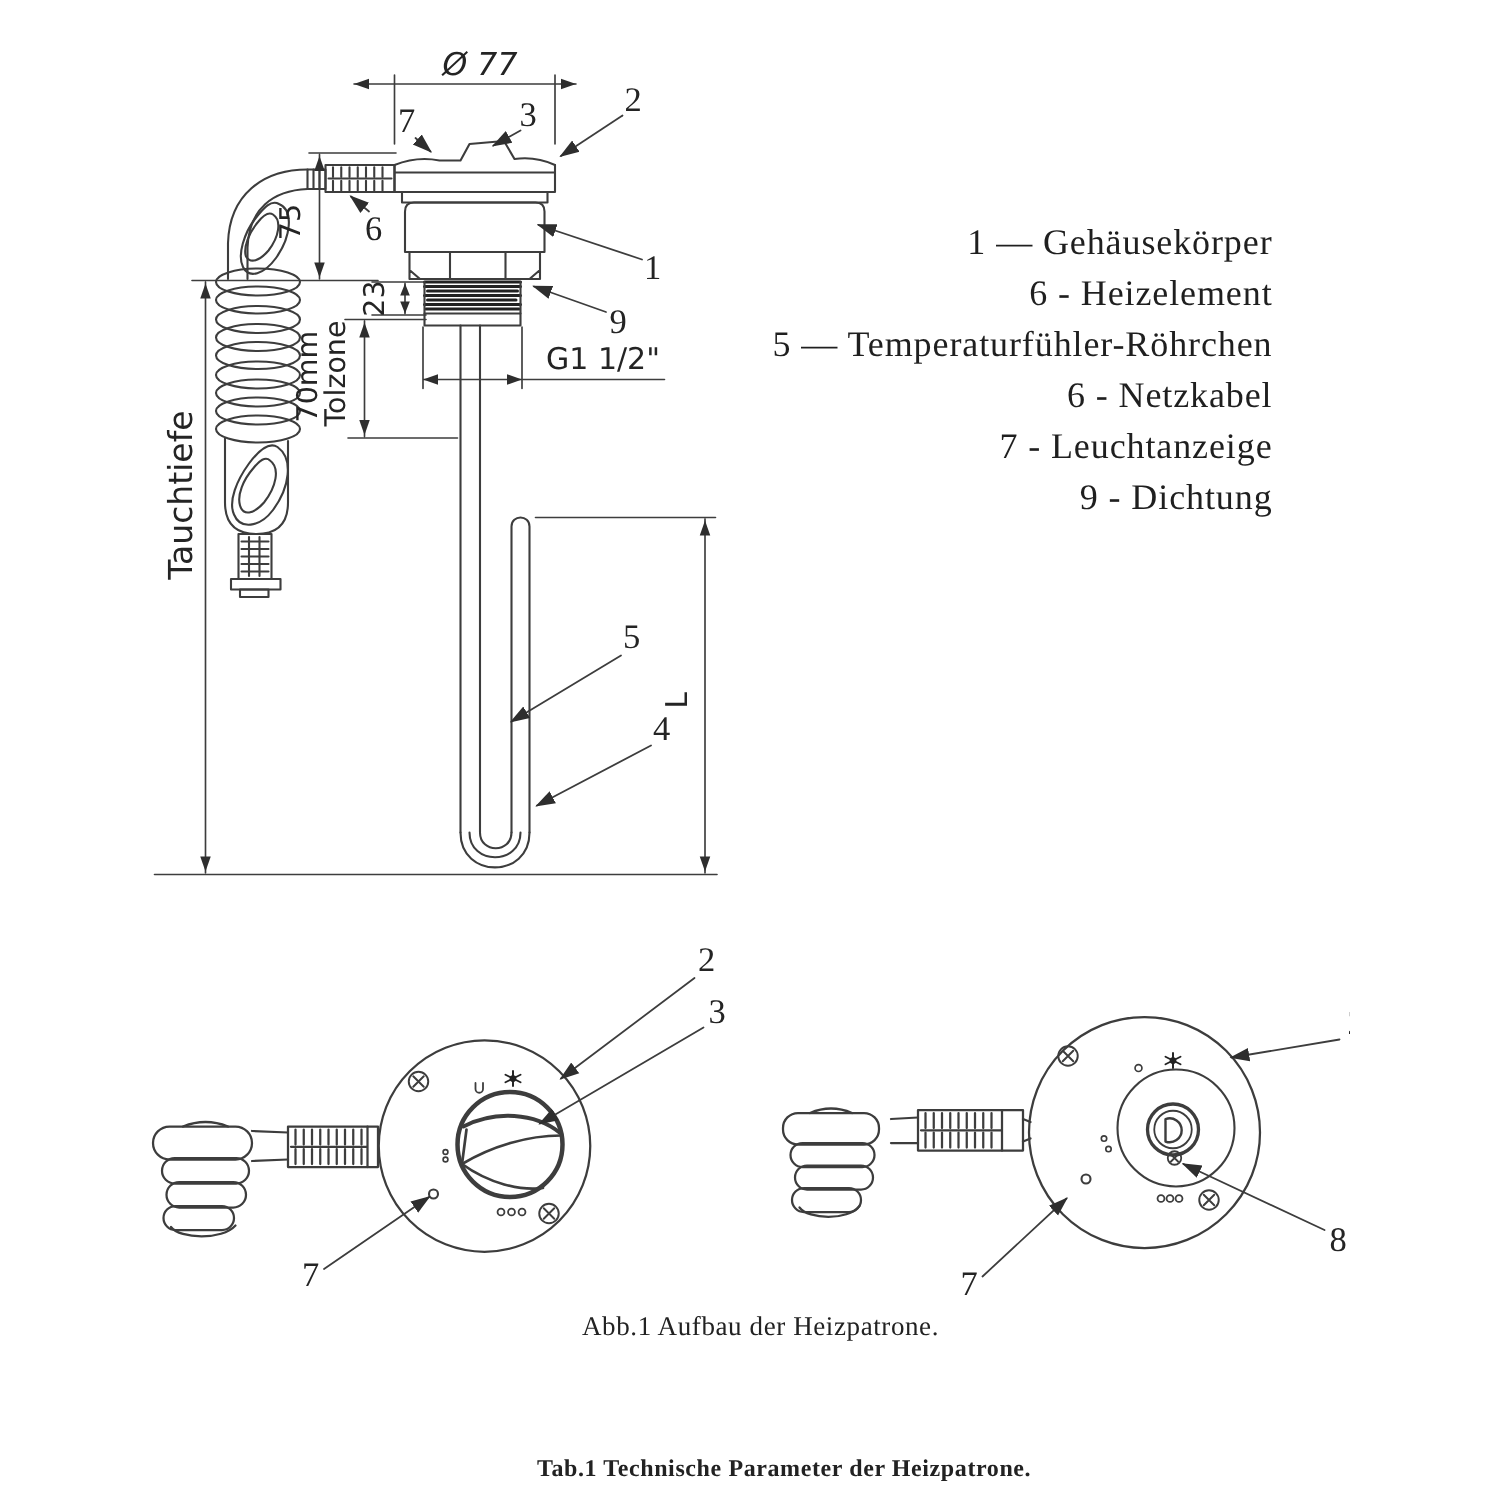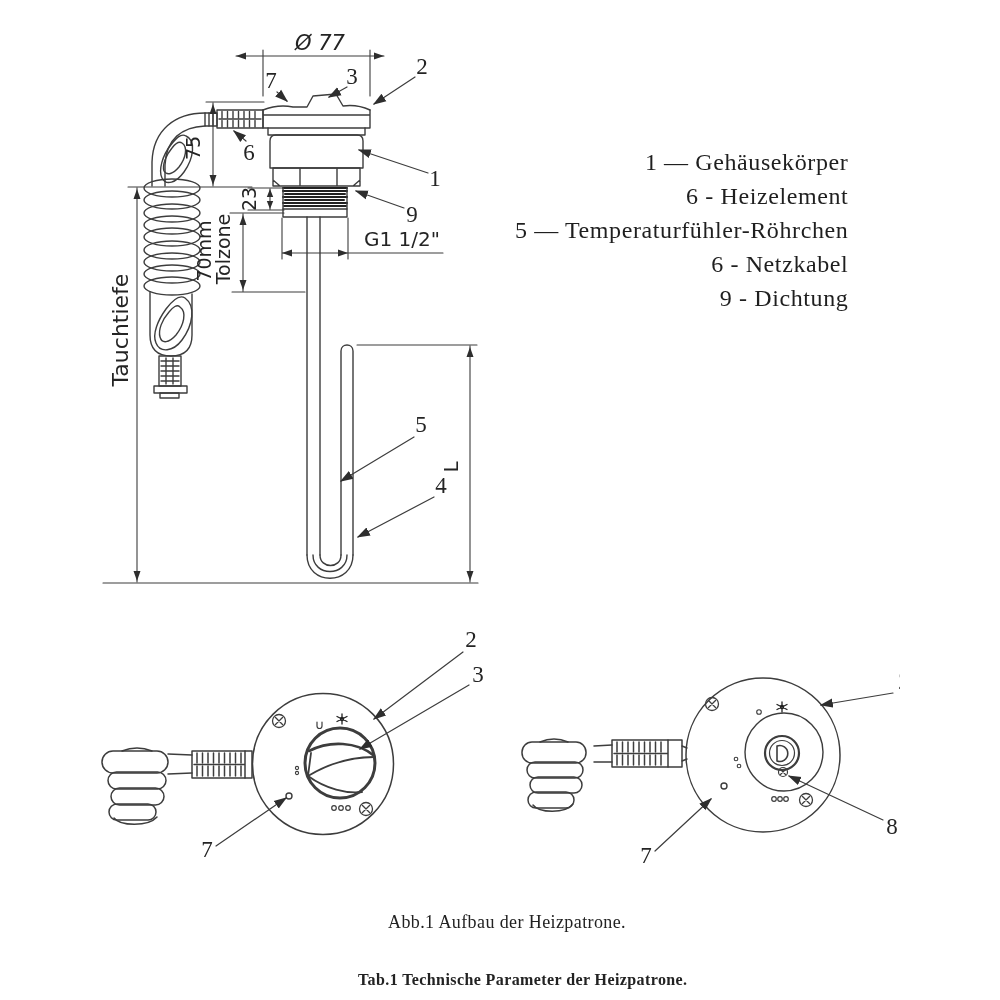--- a/index.html
+++ b/index.html
@@ -2,21 +2,21 @@
 <html><head>
 <meta charset="utf-8">
 <style>
   html,body{margin:0;padding:0;background:#fff;}
   #page{position:relative;width:900px;height:1000px;background:#fff;overflow:hidden;
         font-family:"Liberation Serif", serif;color:#242424;}
   #drawing{position:absolute;left:0;top:0;}
   .legend{position:absolute;left:515px;top:145px;}
   .legend-item{font-size:24px;line-height:34px;letter-spacing:0.6px;color:#1f1f1f;white-space:nowrap;text-align:right;}
   .caption{position:absolute;font-size:18px;letter-spacing:0.4px;color:#222;white-space:nowrap;}
-  #fig-caption{left:388px;top:912px;}
+  #fig-caption{left:388px;top:874px;}
   #tab-caption{left:358px;top:971px;font-size:16px;font-weight:600;}
   text{font-family:"DejaVu Sans", sans-serif;fill:#242424;stroke:none;}
   .callout-num{font-family:"Liberation Serif", serif;font-size:23px;}
   .dim-txt{font-size:19px;}
 </style>
 </head>
 <body>
 
 <div id="page">
 
@@ -272,19 +272,20 @@
     <text x="892" y="834" text-anchor="middle" class="callout-num">8</text>
     <text x="646" y="863" text-anchor="middle" class="callout-num">7</text>
   </g>
 </svg>
 
   <div class="legend">
     <div class="legend-item">1 — Gehäusekörper</div>
     <div class="legend-item">6 - Heizelement</div>
     <div class="legend-item">5 — Temperaturfühler-Röhrchen</div>
     <div class="legend-item">6 - Netzkabel</div>
+    <div class="legend-item">7 - Leuchtanzeige</div>
     <div class="legend-item">9 - Dichtung</div>
   </div>
 
   <div id="fig-caption" class="caption">Abb.1 Aufbau der Heizpatrone.</div>
   <div id="tab-caption" class="caption">Tab.1 Technische Parameter der Heizpatrone.</div>
 
 </div>
 
 </body></html>

